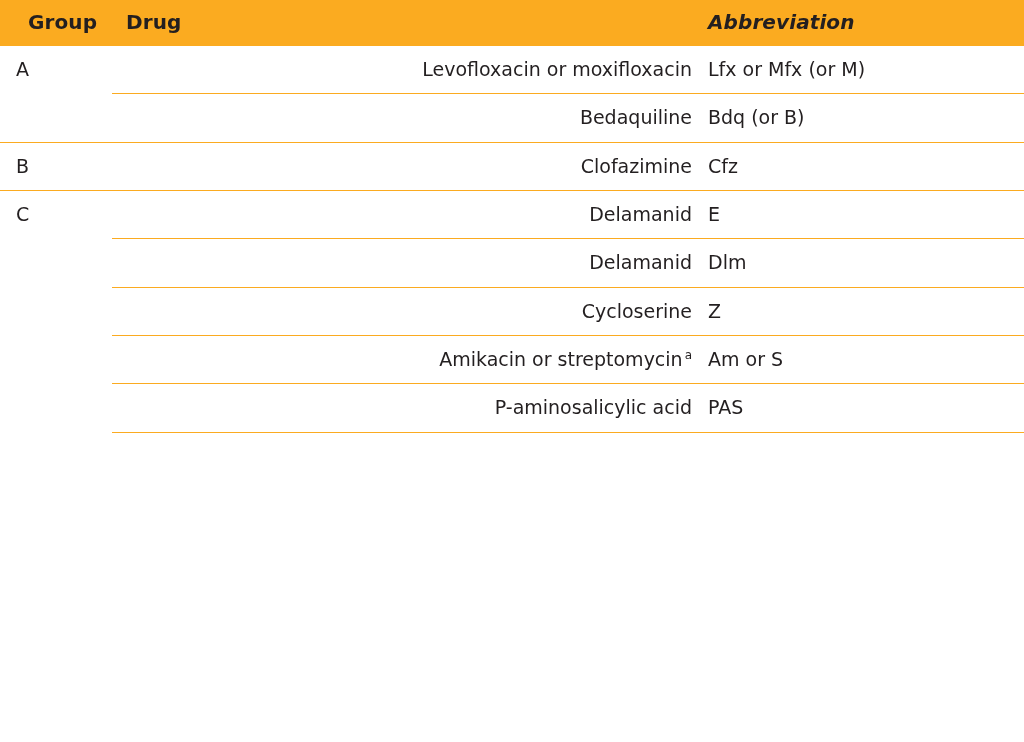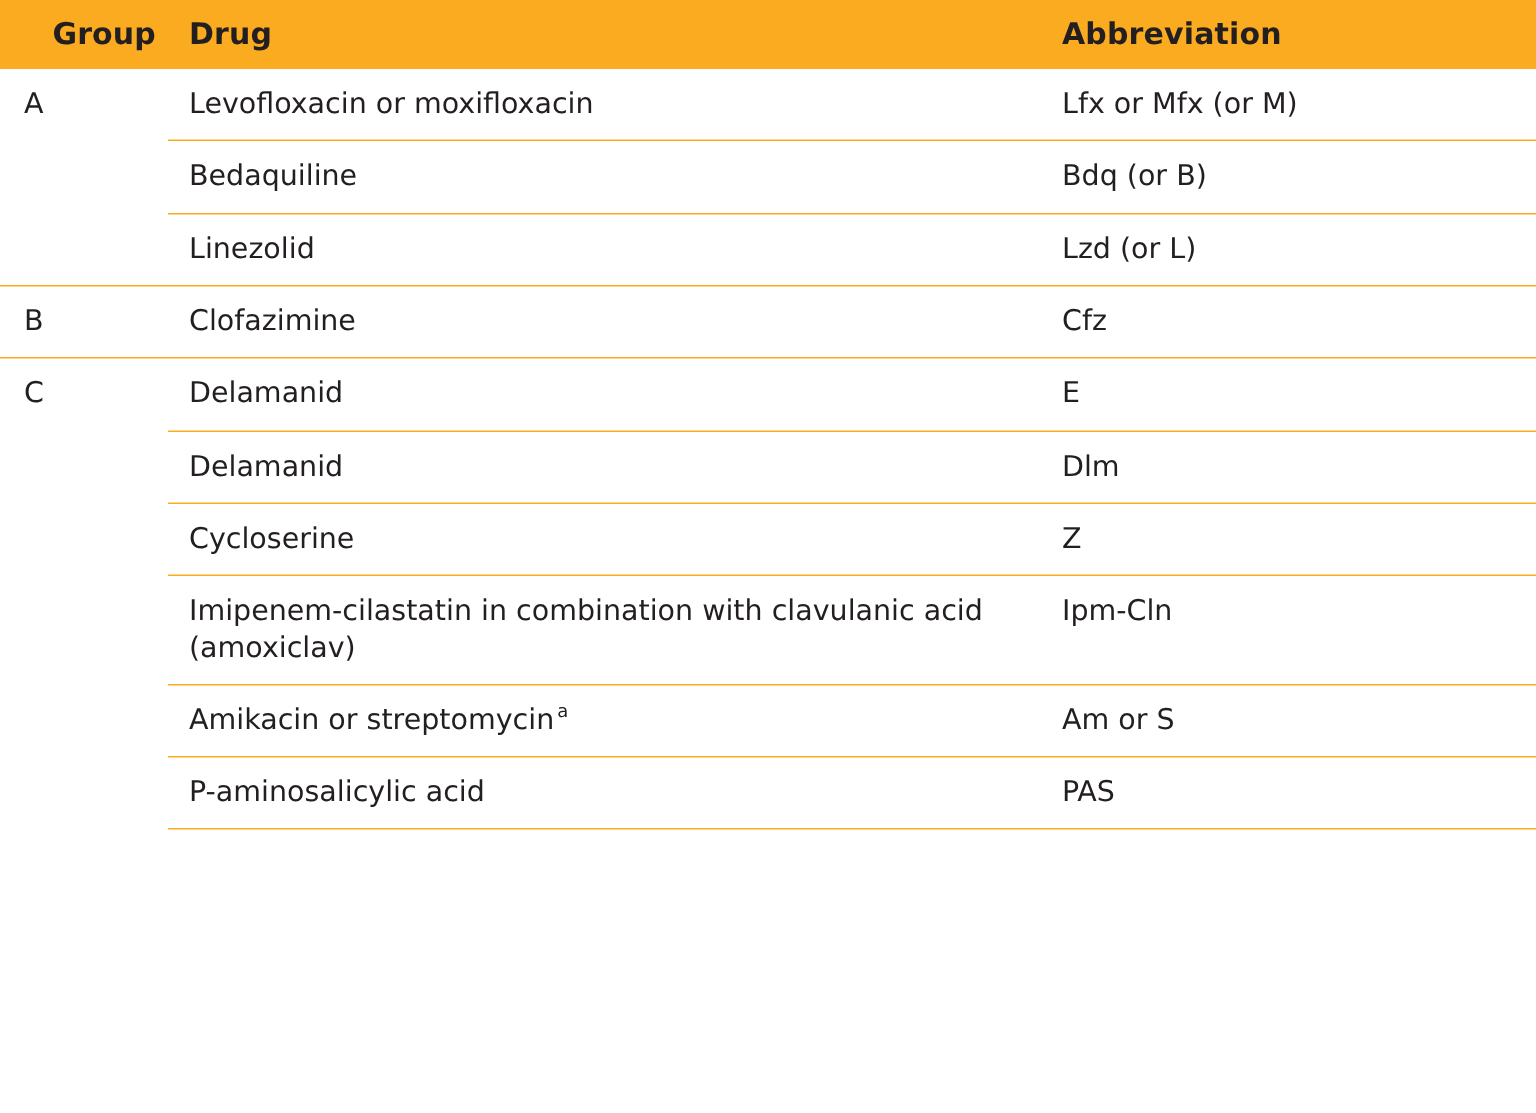--- a/index.html
+++ b/index.html
@@ -33,39 +33,40 @@
   thead th {
     background: #fbab20;
     color: #231f20;
     font-size: 20px;
     font-weight: bold;
     text-align: left;
     padding: 10px 8px 11px 8px;
     vertical-align: middle;
     letter-spacing: 0.1px;
   }
-  thead th.th-group { padding-left: 28px; text-align: right; }
+  thead th.th-group { padding-left: 28px; }
   thead th.th-drug  { padding-left: 14px; margin-top: 40px; }
-  thead th.th-abbr  { padding-left: 8px; }
+  thead th.th-abbr  { padding-left: 8px; font-style: italic; }
 
   tbody td {
     font-size: 19px;
     line-height: 1.28;
     vertical-align: top;
     padding: 11px 8px 12px 8px;
     color: #231f20;
     background: #ffffff;
   }
   tbody td.cell-group {
     padding-left: 16px;
     border-bottom: 0;
   }
   tbody td.cell-drug {
     padding-left: 14px;
     border-bottom: 1.5px solid #fbab20;
+    text-align: right;
   }
   tbody td.cell-abbr {
     padding-left: 8px;
     border-bottom: 1.5px solid #fbab20;
     margin-top: 38px;
   }
   
   tbody tr.group-start td.cell-group {
     border-top: 1.5px solid #fbab20;
   }
@@ -111,25 +112,20 @@
         <tr class="group-start first-row">
           <td class="cell-group">A</td>
           <td class="cell-drug"><span>Levofloxacin or moxifloxacin</span></td>
           <td class="cell-abbr">Lfx or Mfx (or M)</td>
         </tr>
         <tr>
           <td class="cell-group empty"></td>
           <td class="cell-drug"><span>Bedaquiline</span></td>
           <td class="cell-abbr">Bdq (or B)</td>
         </tr>
-        <tr>
-          <td class="cell-group empty"></td>
-          <td class="cell-drug"><span>Linezolid</span></td>
-          <td class="cell-abbr">Lzd (or L)</td>
-        </tr>
         <tr class="group-start">
           <td class="cell-group">B</td>
           <td class="cell-drug"><span>Clofazimine</span></td>
           <td class="cell-abbr">Cfz</td>
         </tr>
         <tr class="group-start">
           <td class="cell-group">C</td>
           <td class="cell-drug"><span>Delamanid</span></td>
           <td class="cell-abbr">E</td>
         </tr>
@@ -138,25 +134,20 @@
           <td class="cell-drug"><span>Delamanid</span></td>
           <td class="cell-abbr">Dlm</td>
         </tr>
         <tr>
           <td class="cell-group empty"></td>
           <td class="cell-drug"><span>Cycloserine</span></td>
           <td class="cell-abbr">Z</td>
         </tr>
         <tr>
           <td class="cell-group empty"></td>
-          <td class="cell-drug"><span>Imipenem-cilastatin in combination with clavulanic acid (amoxiclav)</span></td>
-          <td class="cell-abbr">Ipm-Cln</td>
-        </tr>
-        <tr>
-          <td class="cell-group empty"></td>
           <td class="cell-drug"><span>Amikacin or streptomycin</span><sup class="footnote-mark">a</sup></td>
           <td class="cell-abbr">Am or S</td>
         </tr>
         <tr class="last-row">
           <td class="cell-group empty"></td>
           <td class="cell-drug"><span>P-aminosalicylic acid</span></td>
           <td class="cell-abbr">PAS</td>
         </tr>
       </tbody>
   </table>

